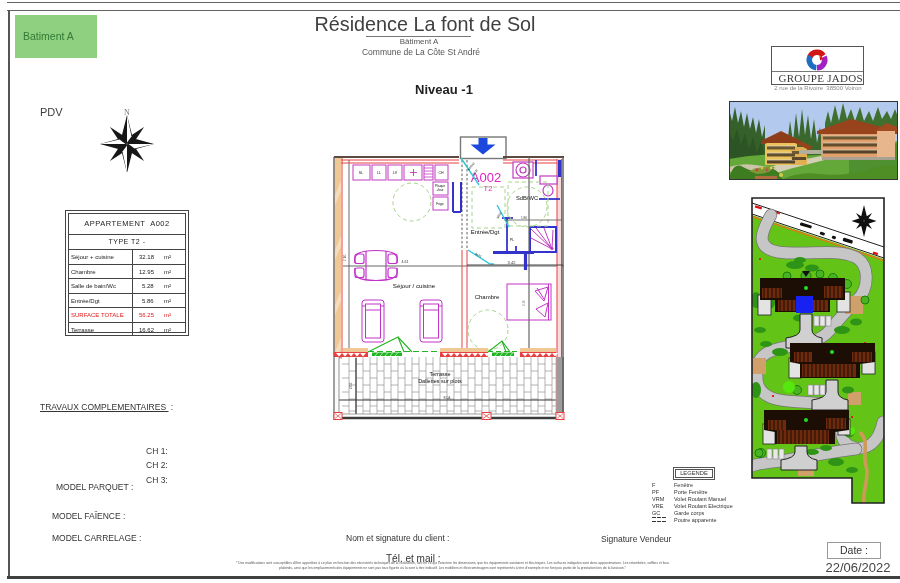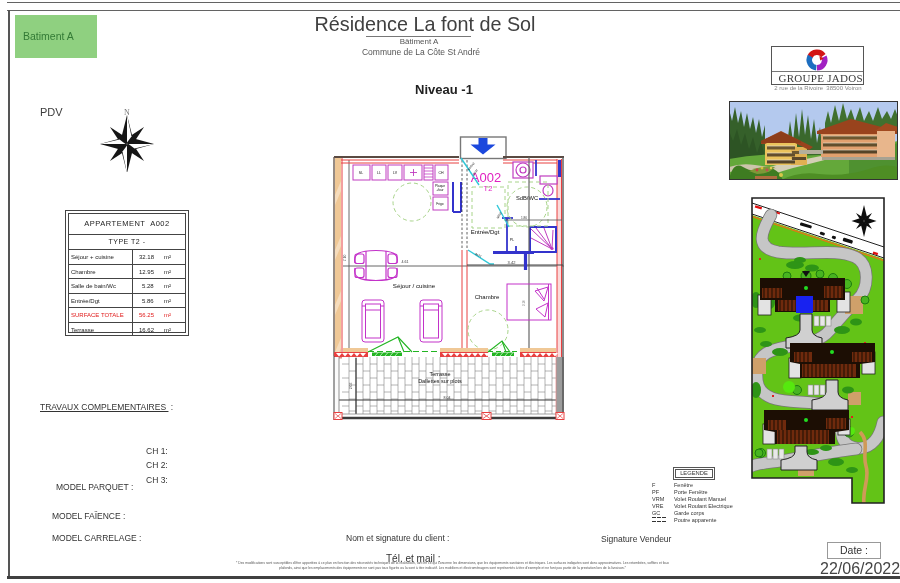--- a/index.html
+++ b/index.html
@@ -652,15 +652,15 @@
     <polygon points="12.5,0 3.5,3 0,0 3.5,-3"></polygon>
     <polygon points="-8,-8 -2,-4.2 0,0 -4.2,-2"></polygon>
     <polygon points="8,-8 4.2,-2 0,0 2,-4.2"></polygon>
     <polygon points="-8,8 -4.2,2 0,0 -2,4.2"></polygon>
     <polygon points="8,8 2,4.2 0,0 4.2,2"></polygon>
   </g>
 </svg>
 
 <div class="abs" style="left:827px;top:542px;width:52px;height:15px;border:1.5px solid #999;text-align:center;font-size:10.5px;color:#333;line-height:15px;">Date :</div>
 
-<div class="abs" style="left:820px;top:560px;width:76px;text-align:center;font-size:16px;color:#444;">22/06/2022</div>
+<div class="abs" style="left:820px;top:560px;width:76px;text-align:center;font-size:13px;color:#444;">22/06/2022</div>
 
 </div>
 
 </body></html>

